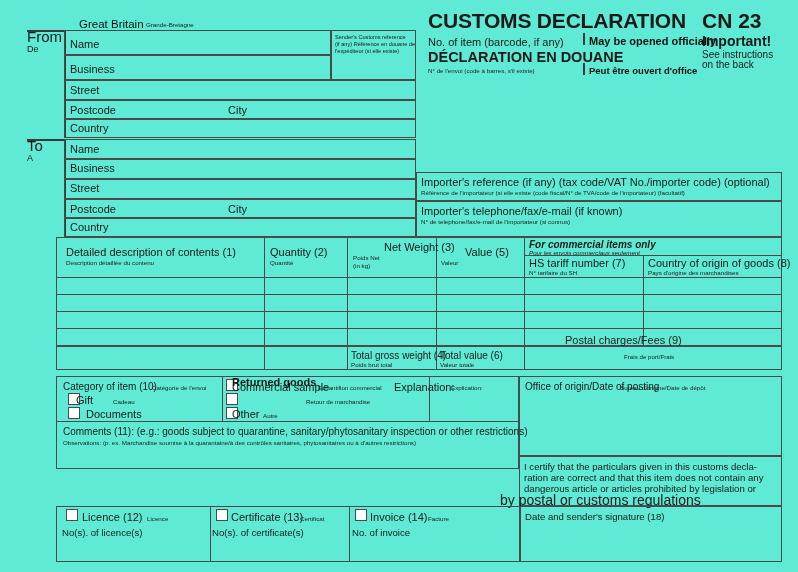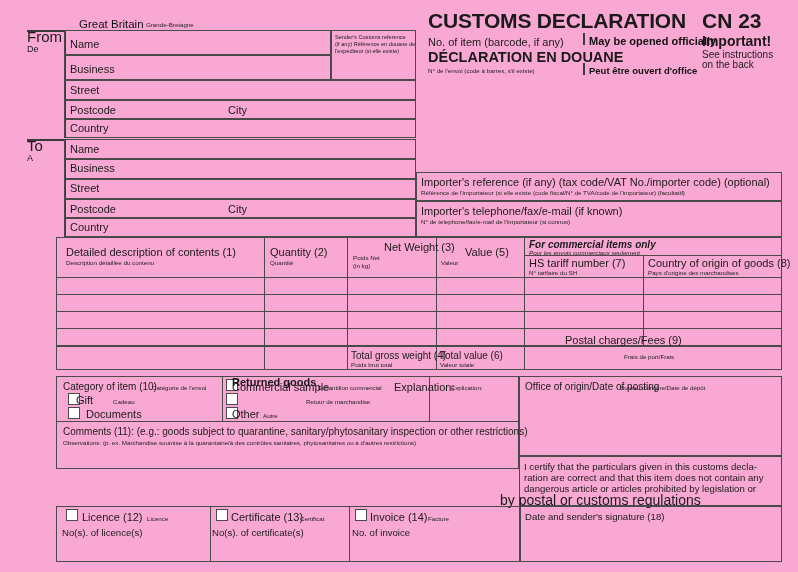--- a/index.html
+++ b/index.html
@@ -6,21 +6,21 @@
   html, body {
     margin: 0; padding: 0;
     background: #ffffff;
     font-family: "Liberation Sans", sans-serif;
     color: #1a1a1a;
   }
   #page {
     position: relative;
     width: 798px;
     height: 572px;
-    background: #f9a8d4;
+    background: #5eead4;
     overflow: hidden;
   }
   .abs { position: absolute; }
   .bx { position: absolute; border: 1px solid #4a4a4a; }
   .line-h { position: absolute; background: #4a4a4a; height: 1px; }
   .line-v { position: absolute; background: #4a4a4a; width: 1px; }
   .thick-h { position: absolute; background: #3a3a3a; height: 2px; }
   .thick-v { position: absolute; background: #3a3a3a; width: 2px; }
 
   .en   { font-size: 11px; line-height: 12px; letter-spacing: 0px; color:#1a1a1a; white-space: nowrap; }

